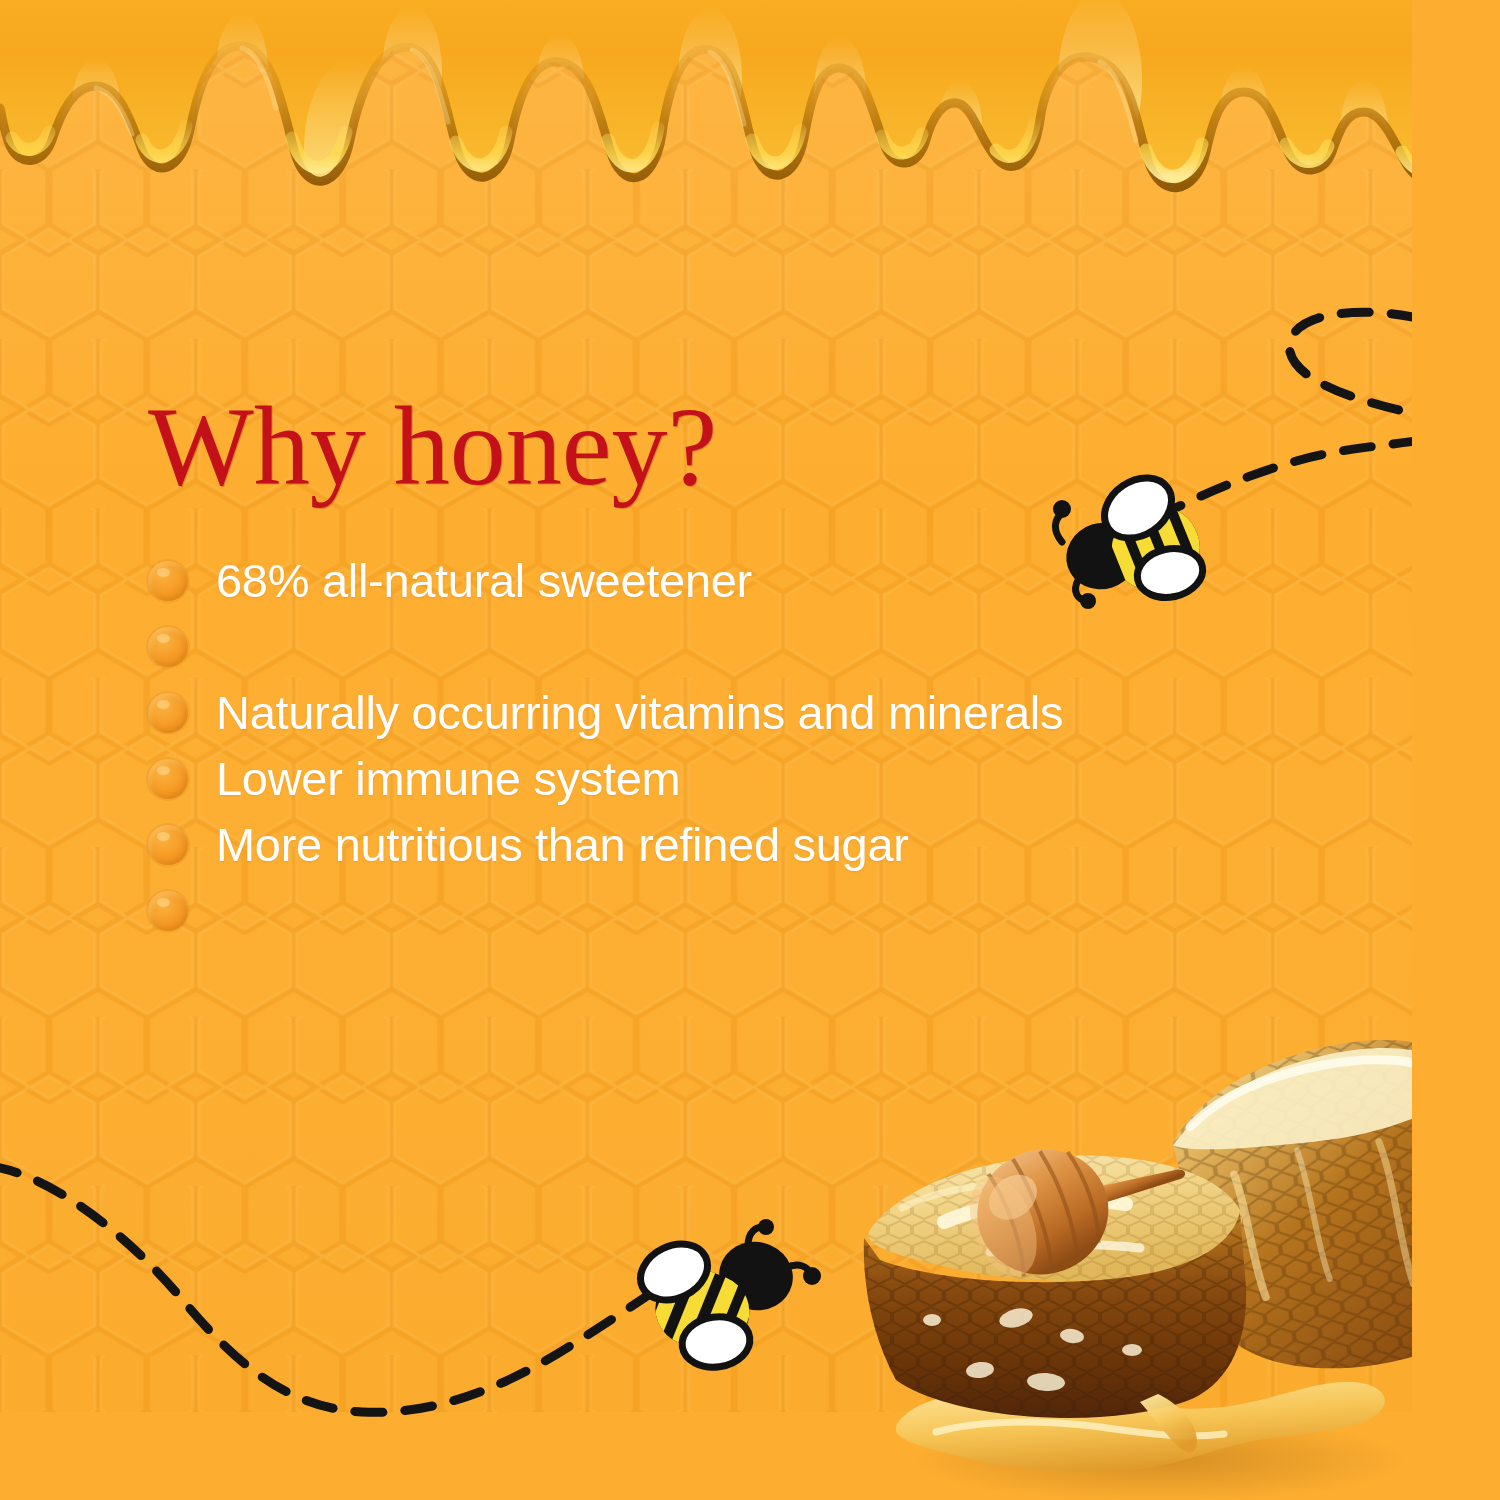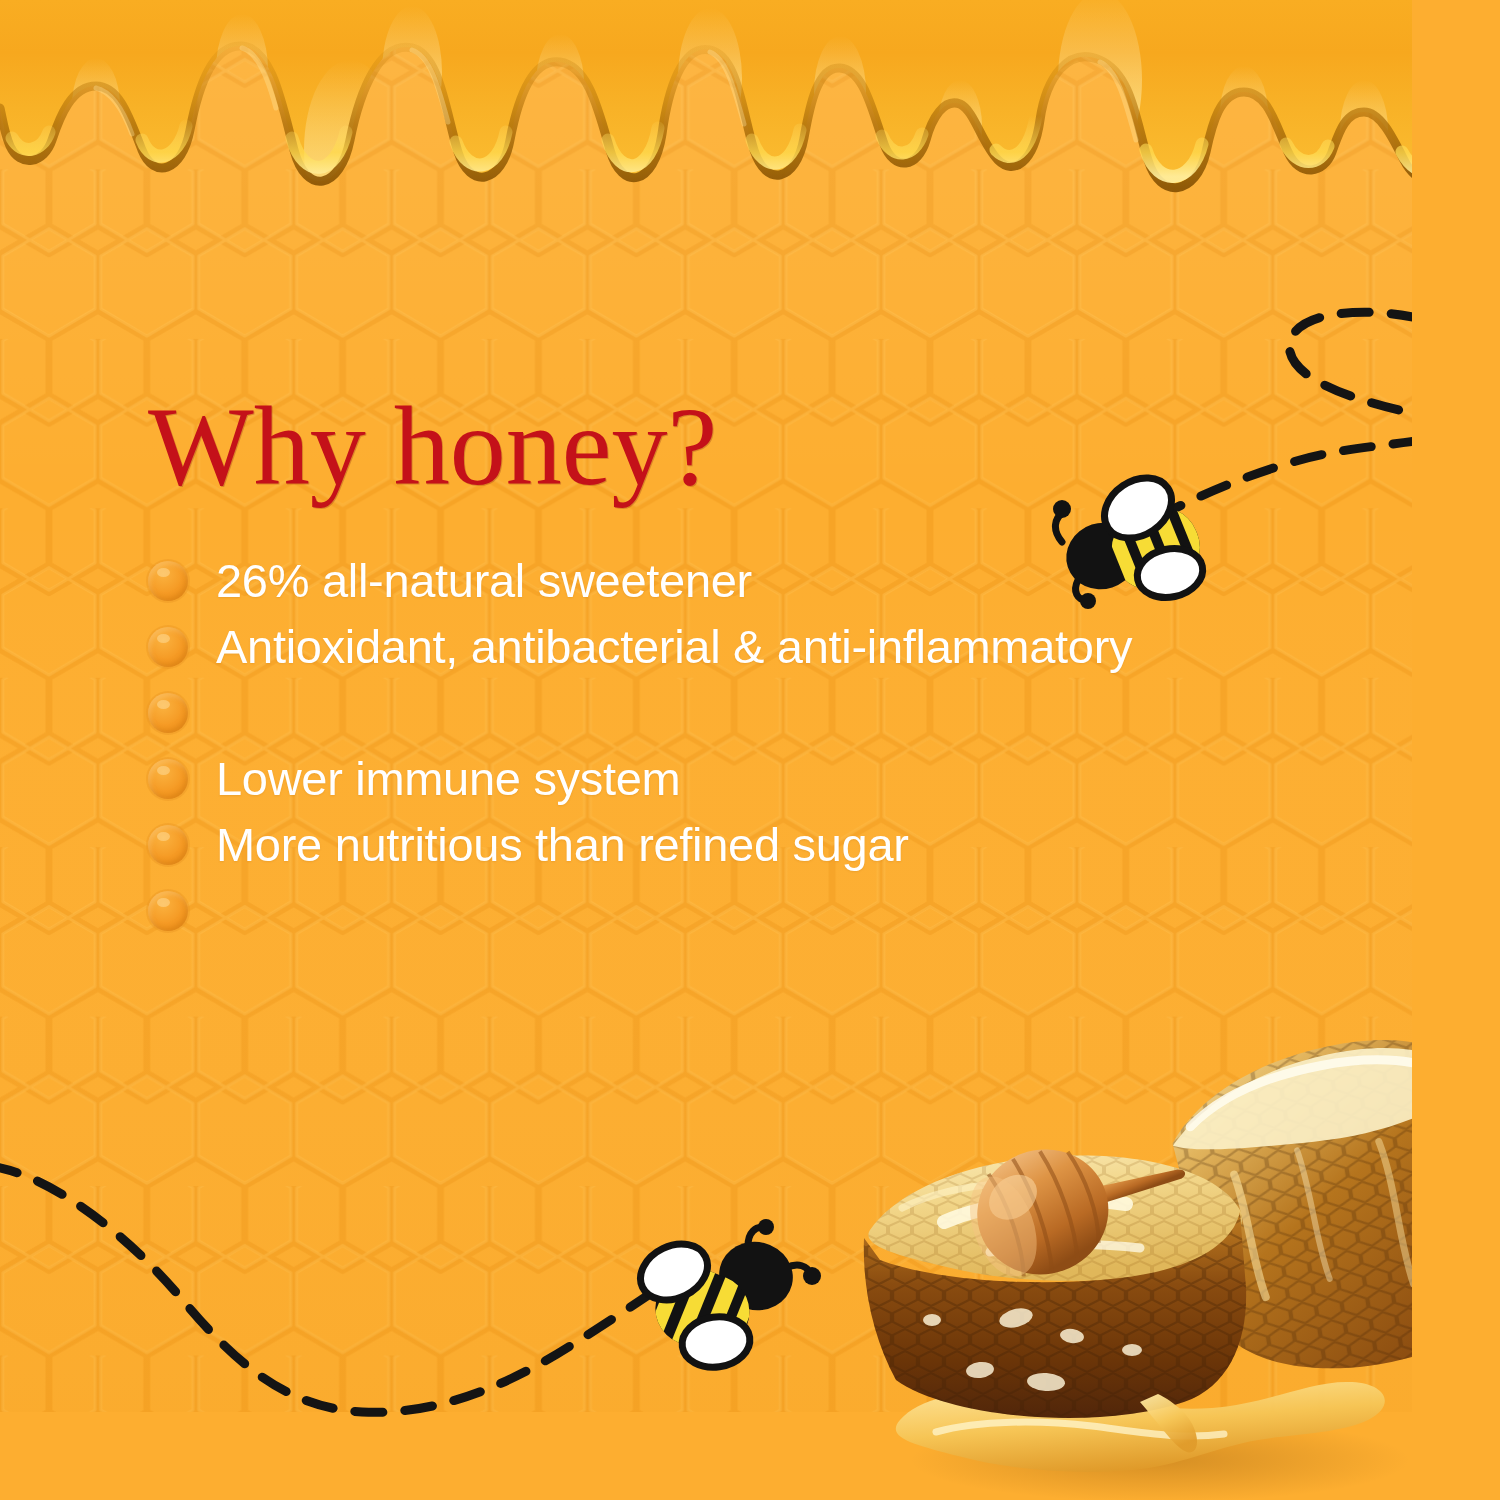--- a/index.html
+++ b/index.html
@@ -461,28 +461,28 @@
     </g>
   </svg>
 
   <div id="content">
 
     <div class="headline">Why honey?</div>
 
     <ul class="benefits">
       <li class="benefit-row">
         <span class="bullet-dot"></span>
-        <span class="benefit-text">26% all-natural sweetener</span>
-      </li>
-      <li class="benefit-row">
-        <span class="bullet-dot"></span>
-        <span class="benefit-text">Antioxidant, antibacterial &amp; anti-inflammatory</span>
-      </li>
-      <li class="benefit-row">
-        <span class="bullet-dot"></span>
+        <span class="benefit-text">68% all-natural sweetener</span>
+      </li>
+      <li class="benefit-row">
+        <span class="bullet-dot"></span>
+      </li>
+      <li class="benefit-row">
+        <span class="bullet-dot"></span>
+        <span class="benefit-text">Naturally occurring vitamins and minerals</span>
       </li>
       <li class="benefit-row">
         <span class="bullet-dot"></span>
         <span class="benefit-text">Lower immune system</span>
       </li>
       <li class="benefit-row">
         <span class="bullet-dot"></span>
         <span class="benefit-text">More nutritious than refined sugar</span>
       </li>
       <li class="benefit-row">

